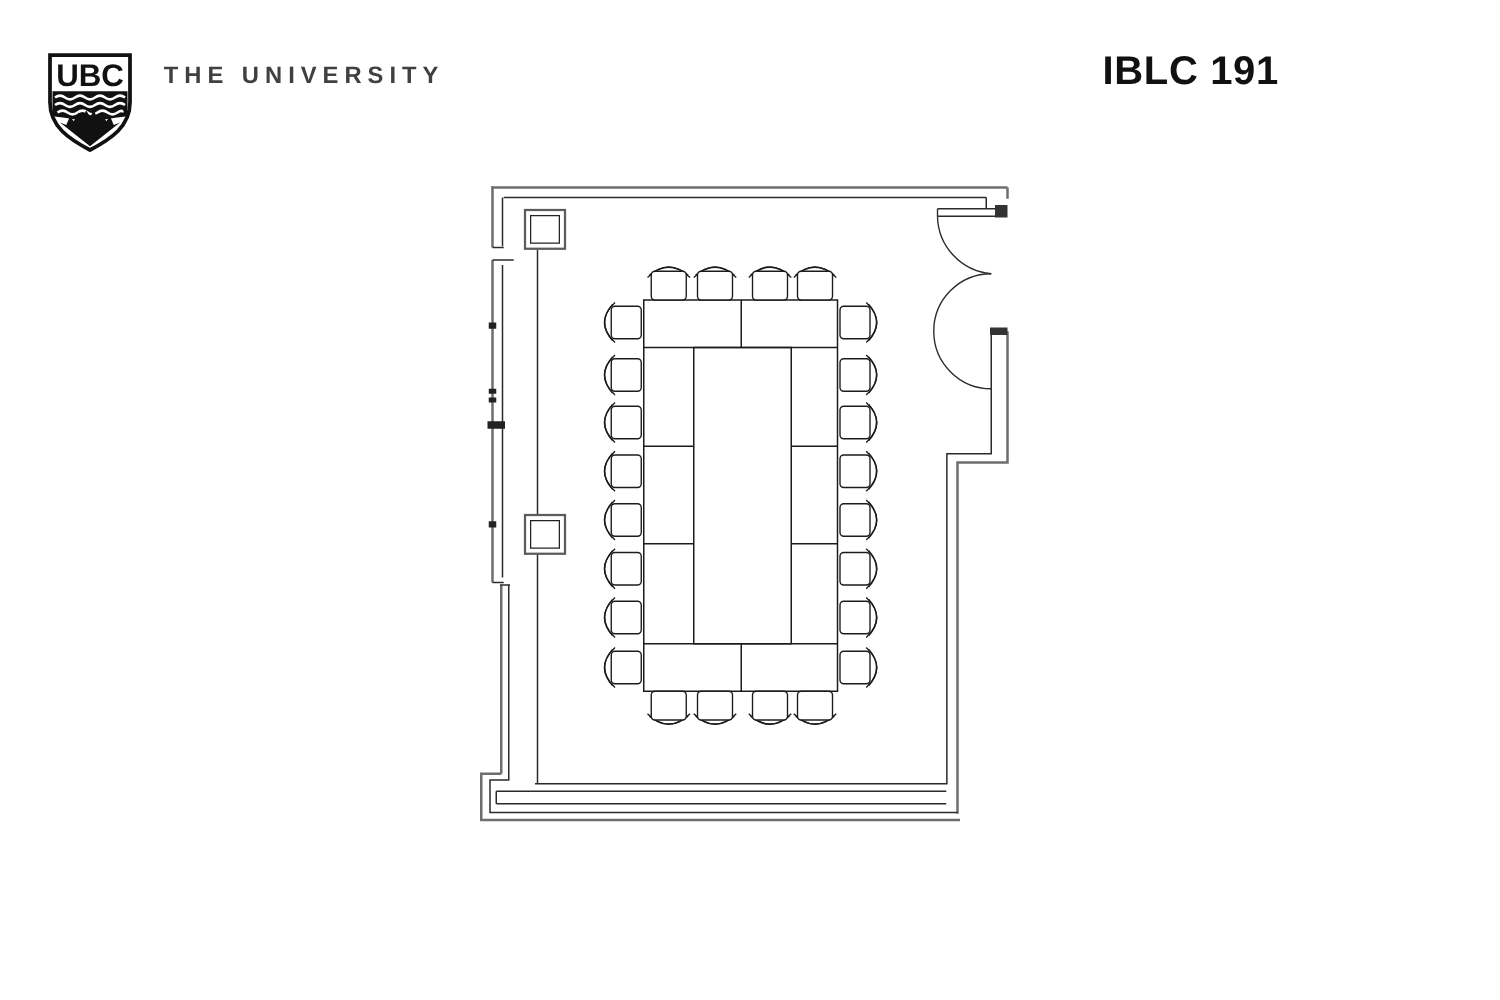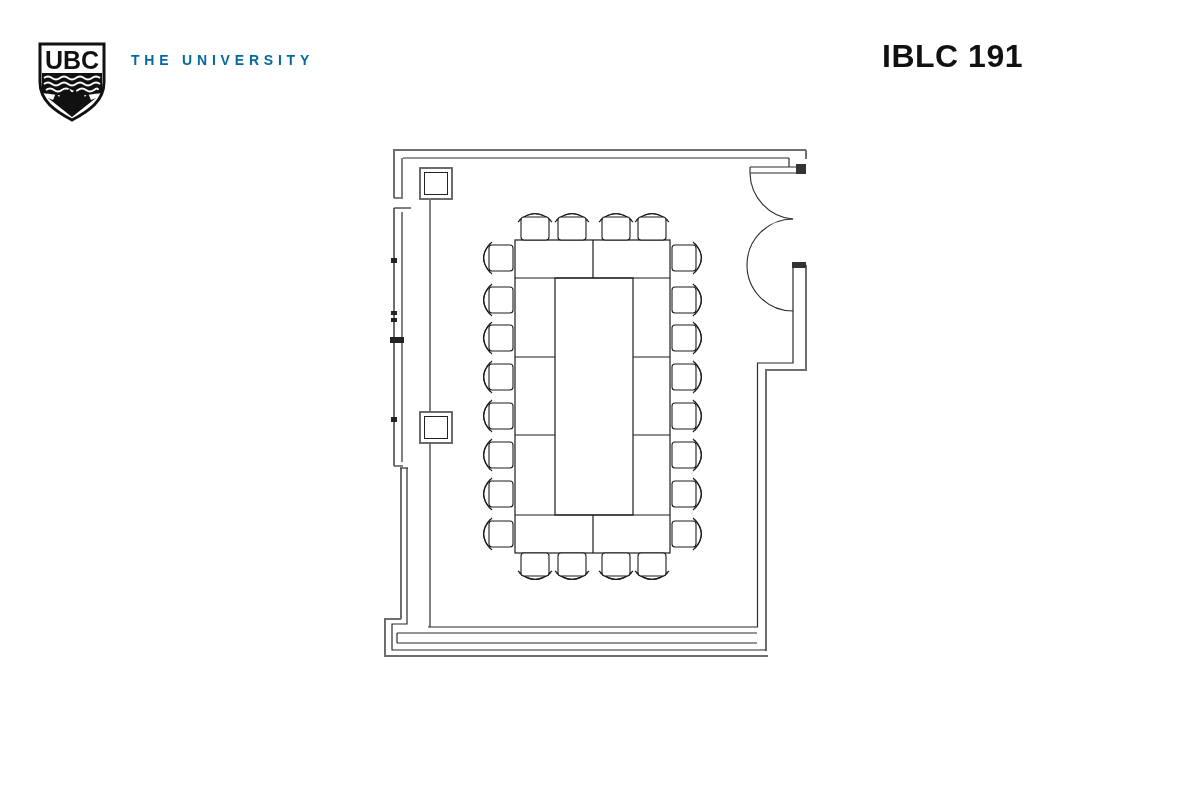--- a/index.html
+++ b/index.html
@@ -3,22 +3,22 @@
 <meta charset="utf-8">
 <style>
   html,body{margin:0;padding:0;}
   body{
     width:1200px;height:800px;position:relative;background:#ffffff;
     font-family:"Liberation Sans", sans-serif;overflow:hidden;
   }
   .header{position:absolute;left:0;top:0;width:1060px;height:130px;}
   .logo{position:absolute;left:38px;top:42px;width:68px;height:80px;}
   .uni-name{
-    position:absolute;left:131px;top:44px;color:#0369a1;
-    font-weight:bold;font-size:14px;letter-spacing:4.8px;line-height:33px;
+    position:absolute;left:131px;top:44px;color:#404040;
+    font-weight:bold;font-size:19px;letter-spacing:4.8px;line-height:33px;
     white-space:nowrap;
   }
   .room-code{
     position:absolute;right:37px;top:38px;color:#111111;
     font-weight:bold;font-size:32px;letter-spacing:0.5px;text-align:center;
   }
   .plan-svg{position:absolute;left:0;top:0;width:1200px;height:800px;}
 </style>
 </head>
 <body>

